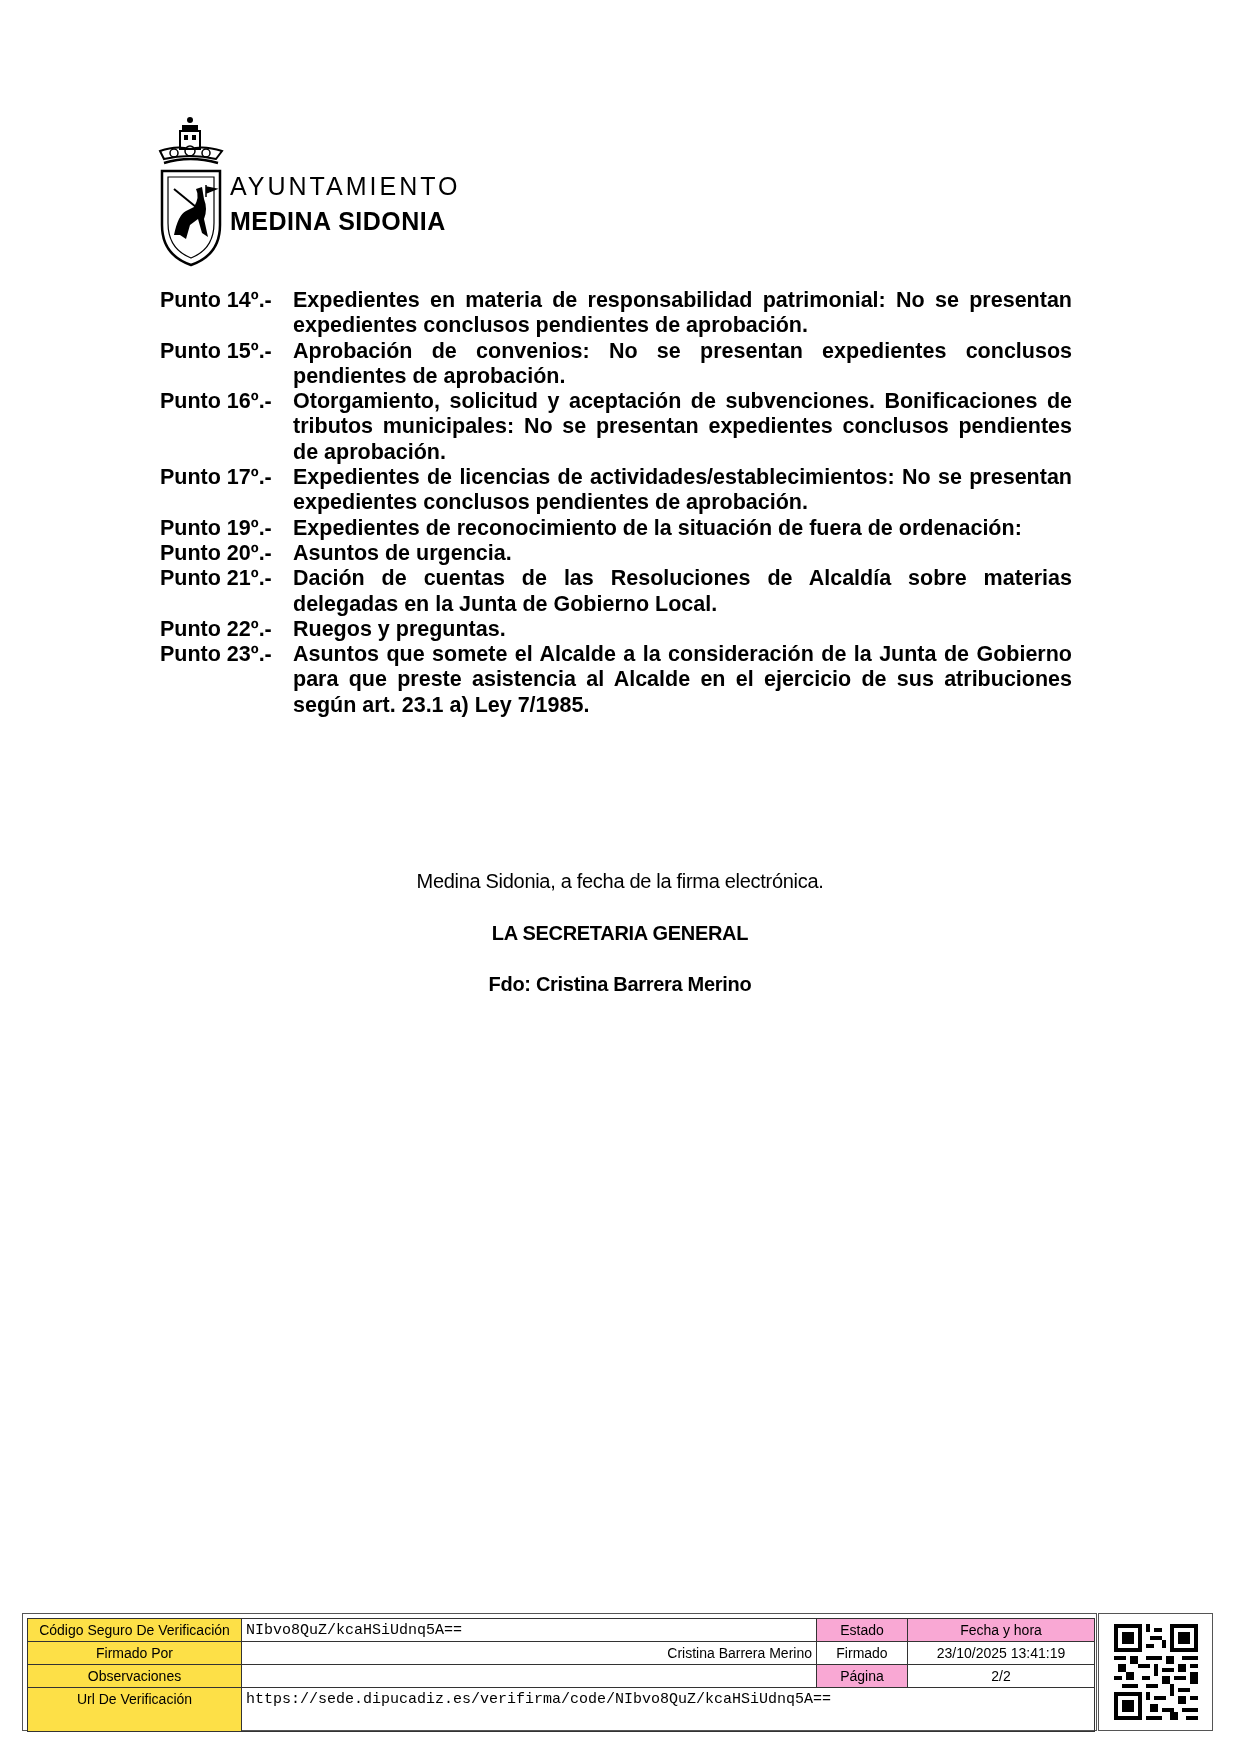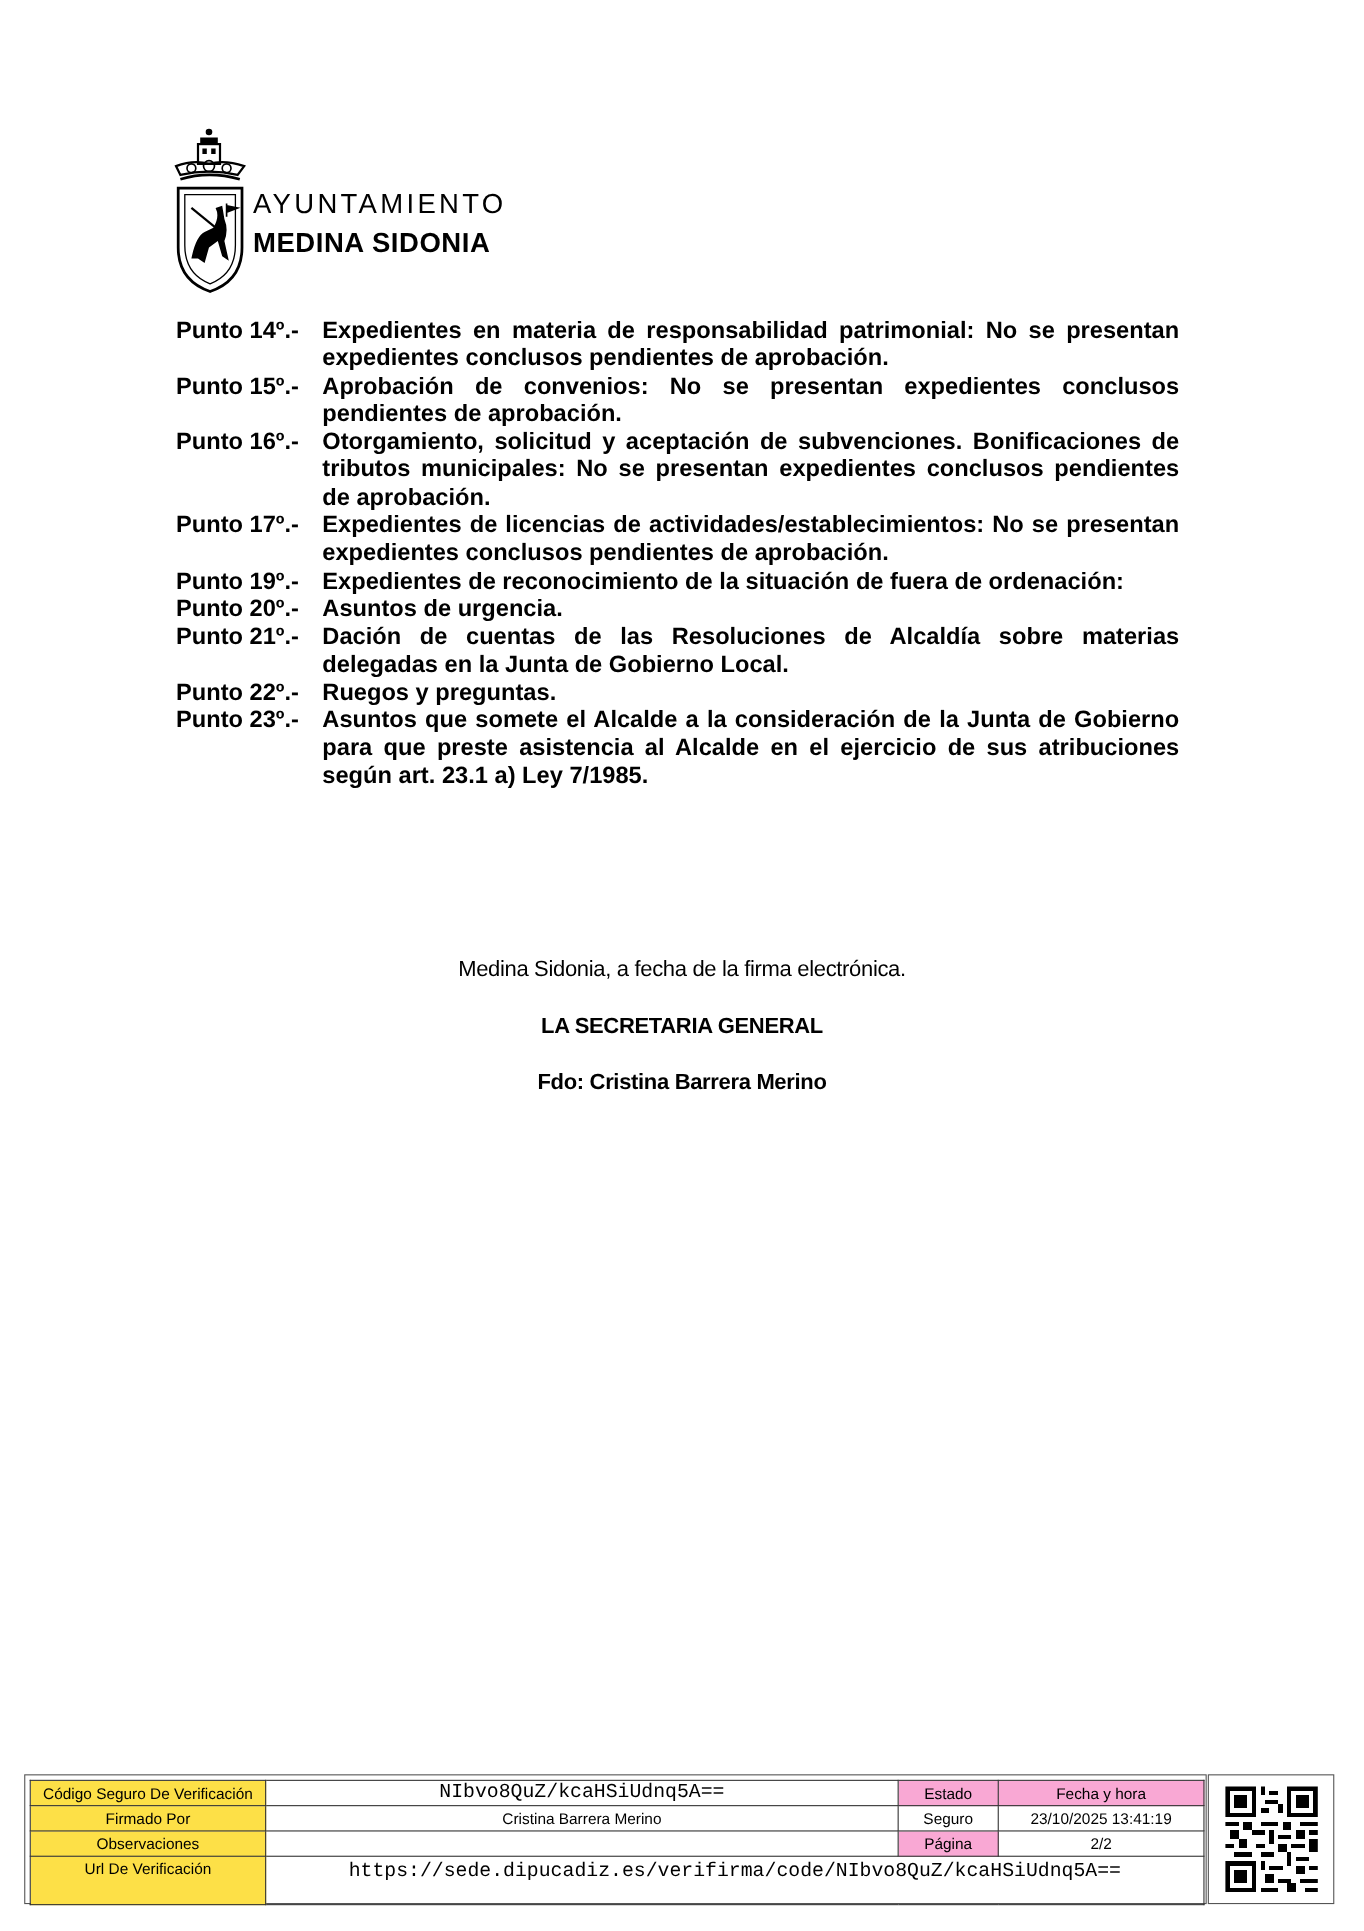--- a/index.html
+++ b/index.html
@@ -17,22 +17,22 @@
   .closing { position: absolute; left: 0; width: 1240px; text-align: center; font-size: 20px; }
   .closing.place { top: 870px; letter-spacing: -0.3px; }
   .closing.role { top: 922px; font-weight: 700; letter-spacing: -0.3px; }
   .closing.sign { top: 973px; font-weight: 700; letter-spacing: -0.3px; }
   .footer { position: absolute; left: 22px; top: 1613px; width: 1075px; height: 118px;
             border: 1px solid #555; box-sizing: border-box; }
   .vtable { position: absolute; left: 4px; top: 4px; width: 1068px; border-collapse: collapse;
             font-size: 14px; }
   .vtable td { border: 1px solid #333; height: 22px; padding: 0 4px; white-space: nowrap; }
   .vtable td.lbl { background: #fde047; text-align: center; width: 205px; }
-  .vtable td.val { text-align: center; }
-  .vtable td.mono { font-family: "Liberation Mono", monospace; font-size: 18px; text-align: center; }
+  .vtable td.val { text-align: right; }
+  .vtable td.mono { font-family: "Liberation Mono", monospace; font-size: 15px; }
   .vtable td.hdr { background: #f9a8d4; text-align: center; }
   .vtable td.ctr { text-align: center; }
   .vtable tr.tall td { height: 40px; vertical-align: top; padding-top: 3px; }
   .qr { position: absolute; left: 1098px; top: 1613px; width: 115px; height: 118px;
         border: 1px solid #555; box-sizing: border-box; display: flex; align-items: center; justify-content: center; }
 </style>
 </head>
 <body>
 
 <div class="logo">
@@ -107,21 +107,21 @@
     <tbody>
         <tr>
       <td class="lbl">Código Seguro De Verificación</td>
       <td class="mono">NIbvo8QuZ/kcaHSiUdnq5A==</td>
       <td class="hdr" style="width:82px">Estado</td>
       <td class="hdr" style="width:178px">Fecha y hora</td>
     </tr>
     <tr>
       <td class="lbl">Firmado Por</td>
       <td class="val">Cristina Barrera Merino</td>
-      <td class="ctr">Seguro</td>
+      <td class="ctr">Firmado</td>
       <td class="ctr">23/10/2025 13:41:19</td>
     </tr>
     <tr>
       <td class="lbl">Observaciones</td>
       <td class="val"></td>
       <td class="hdr">Página</td>
       <td class="ctr">2/2</td>
     </tr>
     <tr class="tall">
       <td class="lbl">Url De Verificación</td>

